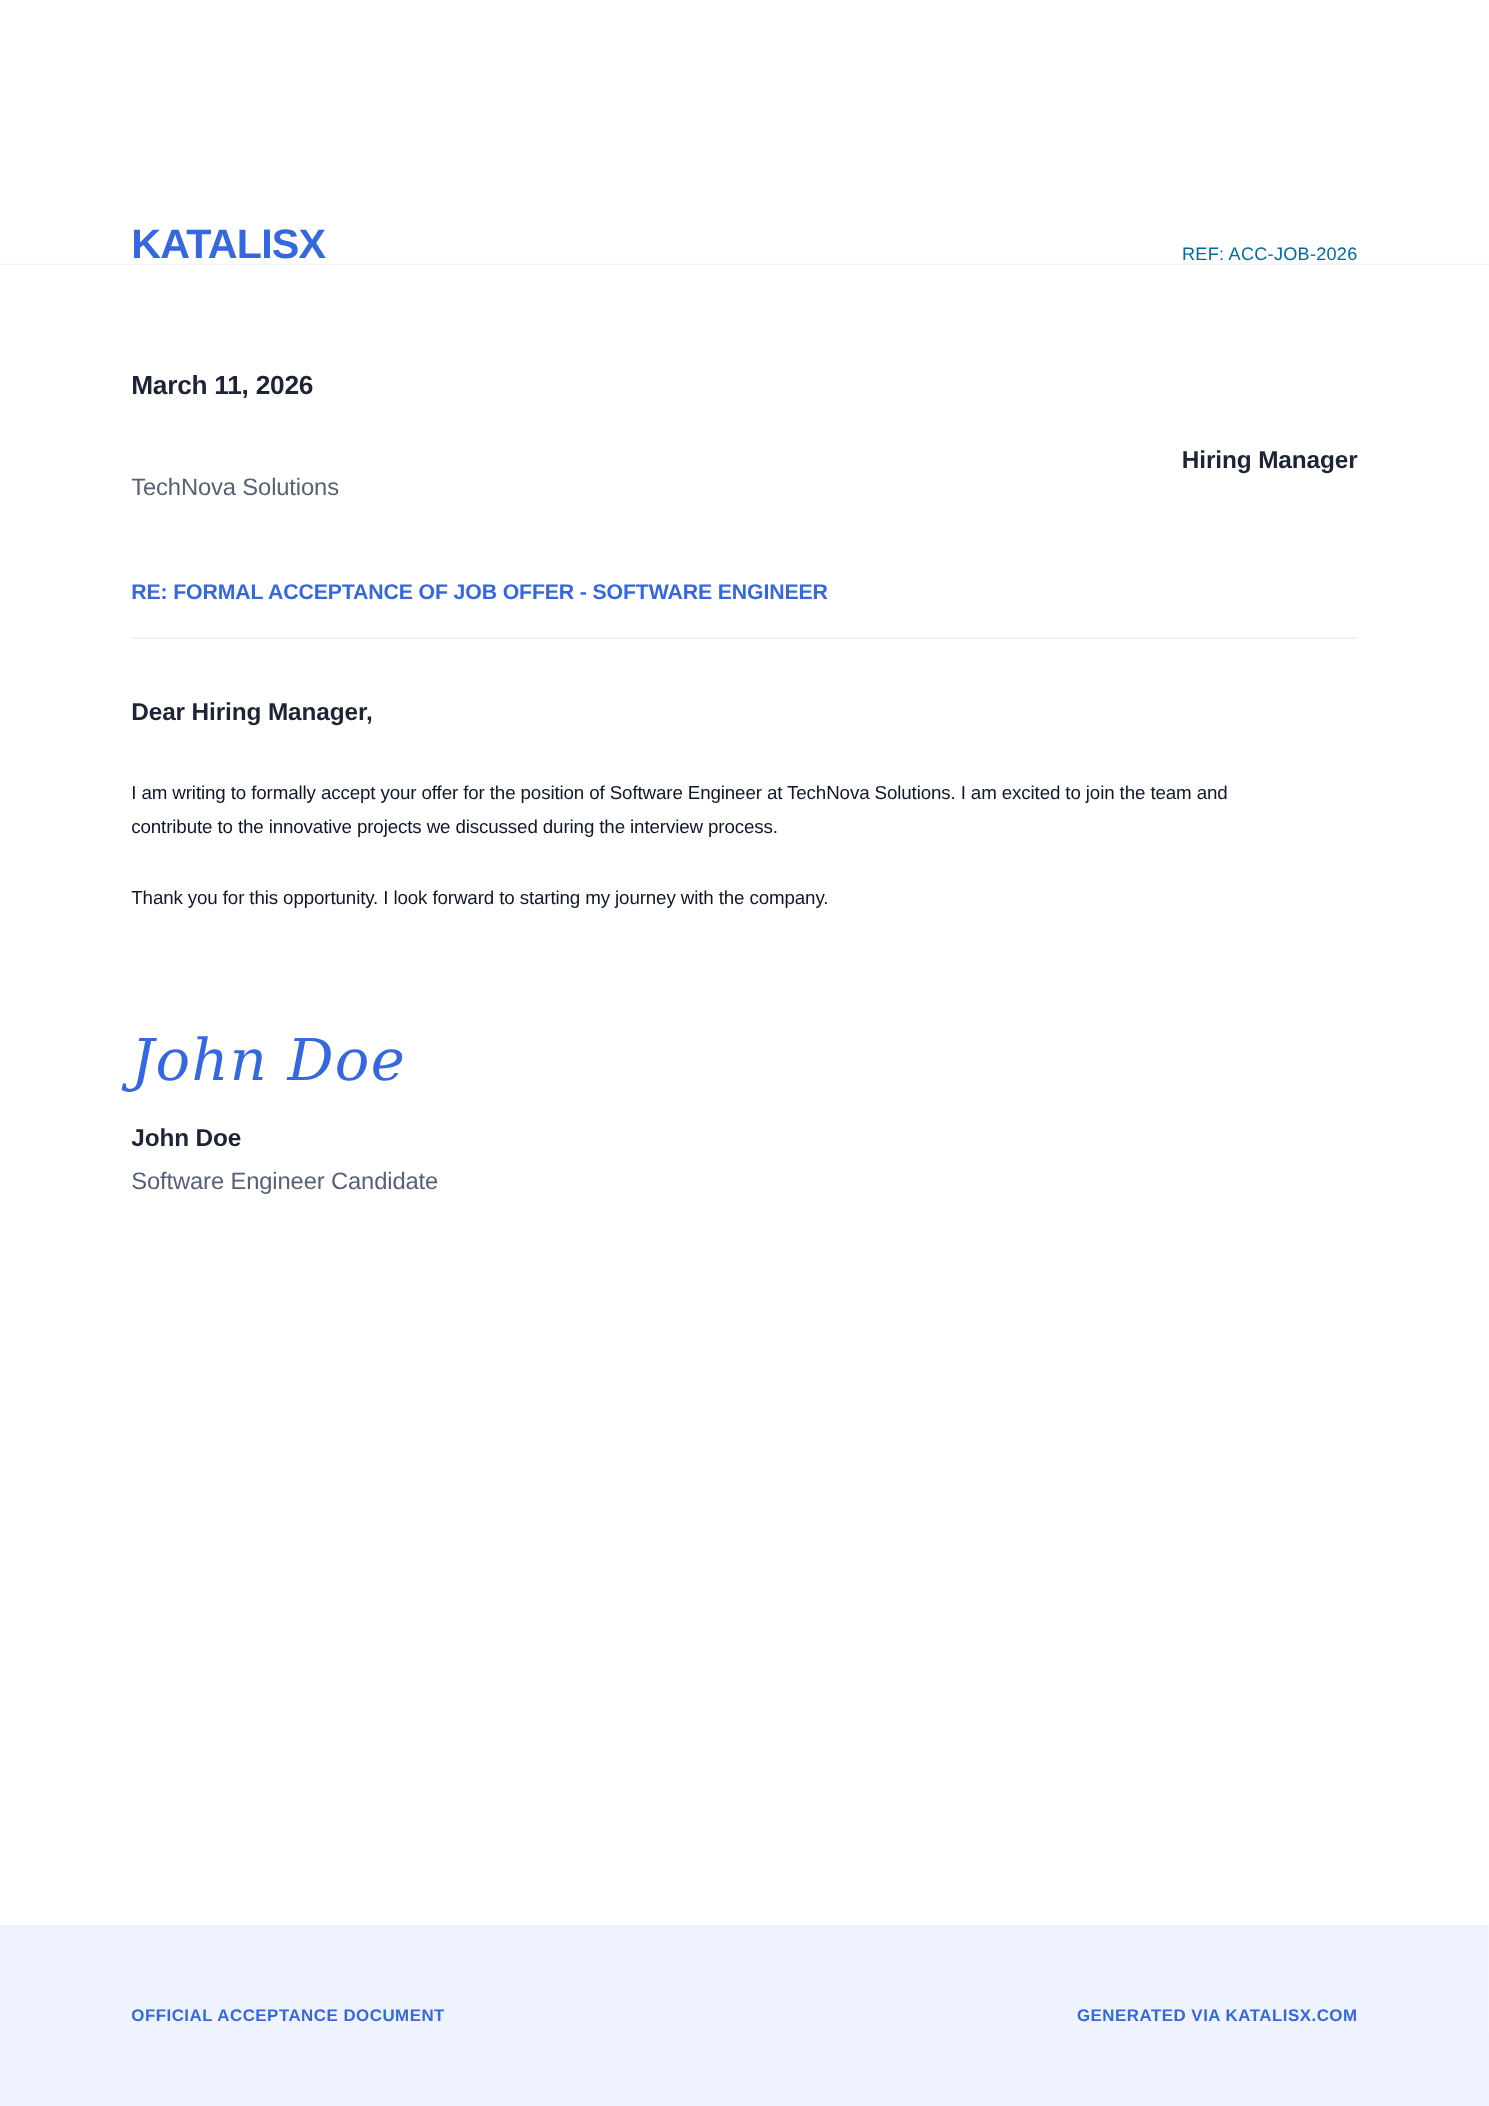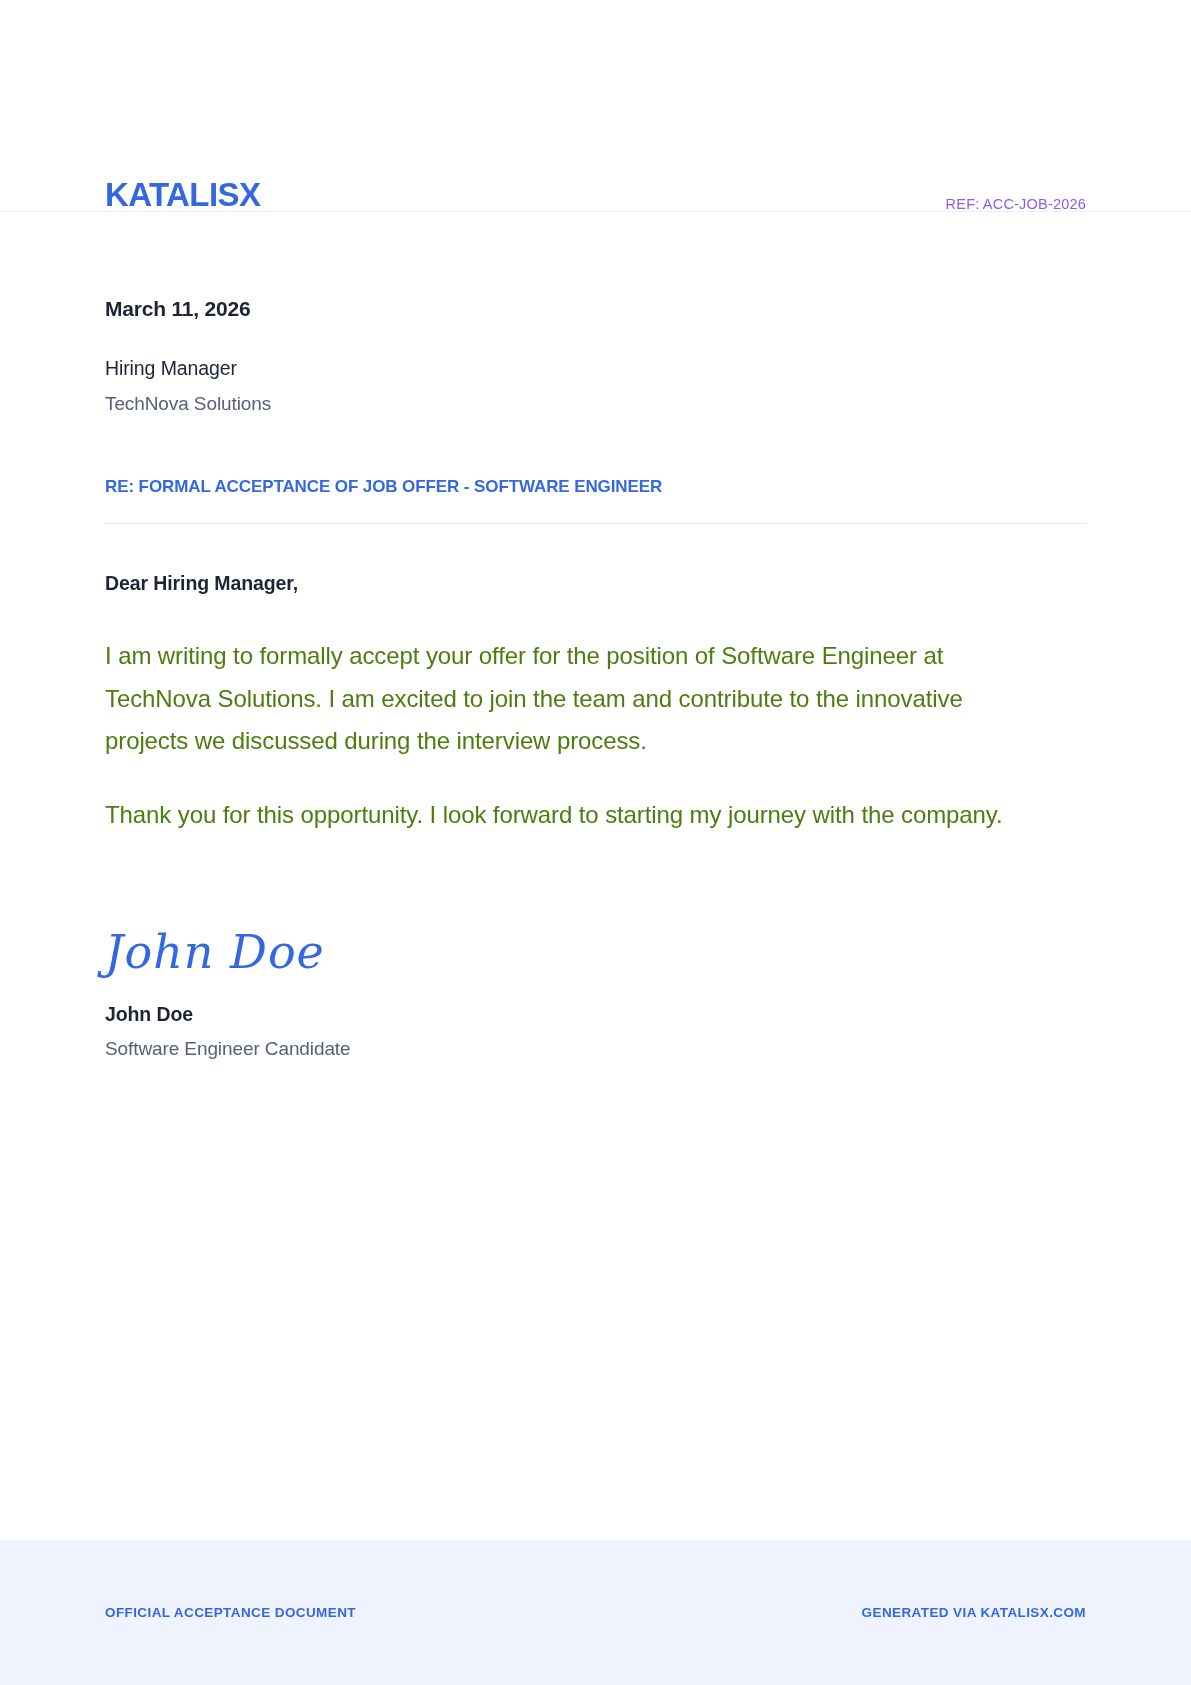--- a/index.html
+++ b/index.html
@@ -40,21 +40,21 @@
     font-size: 33px;
     font-weight: 700;
     letter-spacing: -0.6px;
     color: #3568e0;
     line-height: 1;
   }
 
   .ref {
     font-size: 14.5px;
     letter-spacing: 0.2px;
-    color: #8b5cf6;
+    color: #0369a1;
     font-weight: 400;
     line-height: 1;
   }
 
   
   .content {
     flex: 1 1 auto;
     box-sizing: border-box;
     padding: 85px 105px 0 105px;
   }
@@ -65,24 +65,24 @@
     color: #1c2435;
     letter-spacing: -0.2px;
     margin-bottom: 36px;
   }
 
   .recipient {
     margin-bottom: 62px;
   }
   .recipient-name {
     font-size: 19.5px;
-    font-weight: 400;
-    color: #1c2435;
-    letter-spacing: -0.1px;
-    margin-bottom: 13px;
+    font-weight: 700;
+    color: #1c2435;
+    letter-spacing: -0.1px;
+    text-align: right;
   }
   .recipient-org {
     font-size: 19px;
     font-weight: 400;
     color: #566077;
     letter-spacing: -0.1px;
   }
 
   .subject-wrap {
     border-bottom: 1px solid #e7ebf1;
@@ -98,23 +98,23 @@
 
   .salutation {
     font-size: 19.5px;
     font-weight: 700;
     color: #1c2435;
     letter-spacing: -0.1px;
     margin-bottom: 40px;
   }
 
   .para {
-    font-size: 24px;
-    font-weight: 400;
-    color: #4d7c0f;
+    font-size: 15px;
+    font-weight: 400;
+    color: #0f172a;
     line-height: 1.78;
     letter-spacing: -0.1px;
     margin: 0 0 31px 0;
     max-width: 900px;
   }
   .para:last-of-type {
     margin-bottom: 0;
   }
 
   

